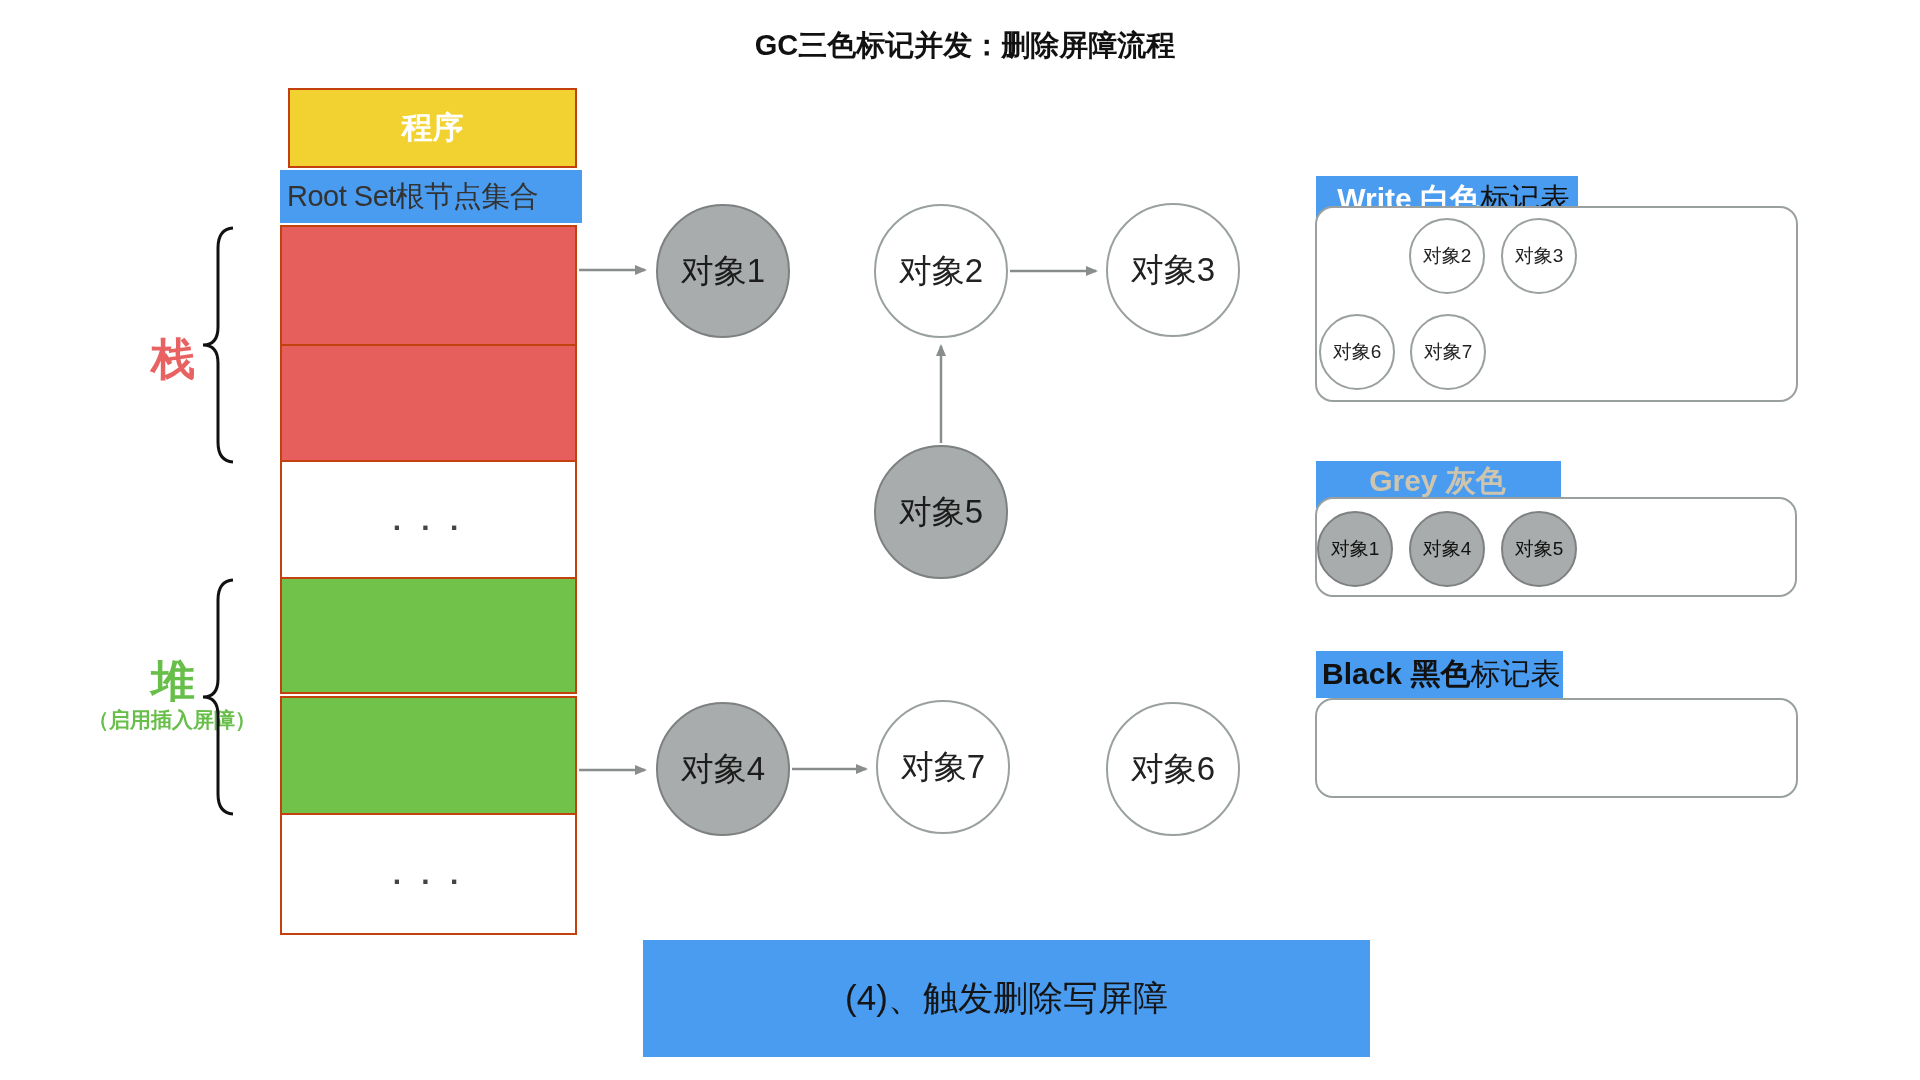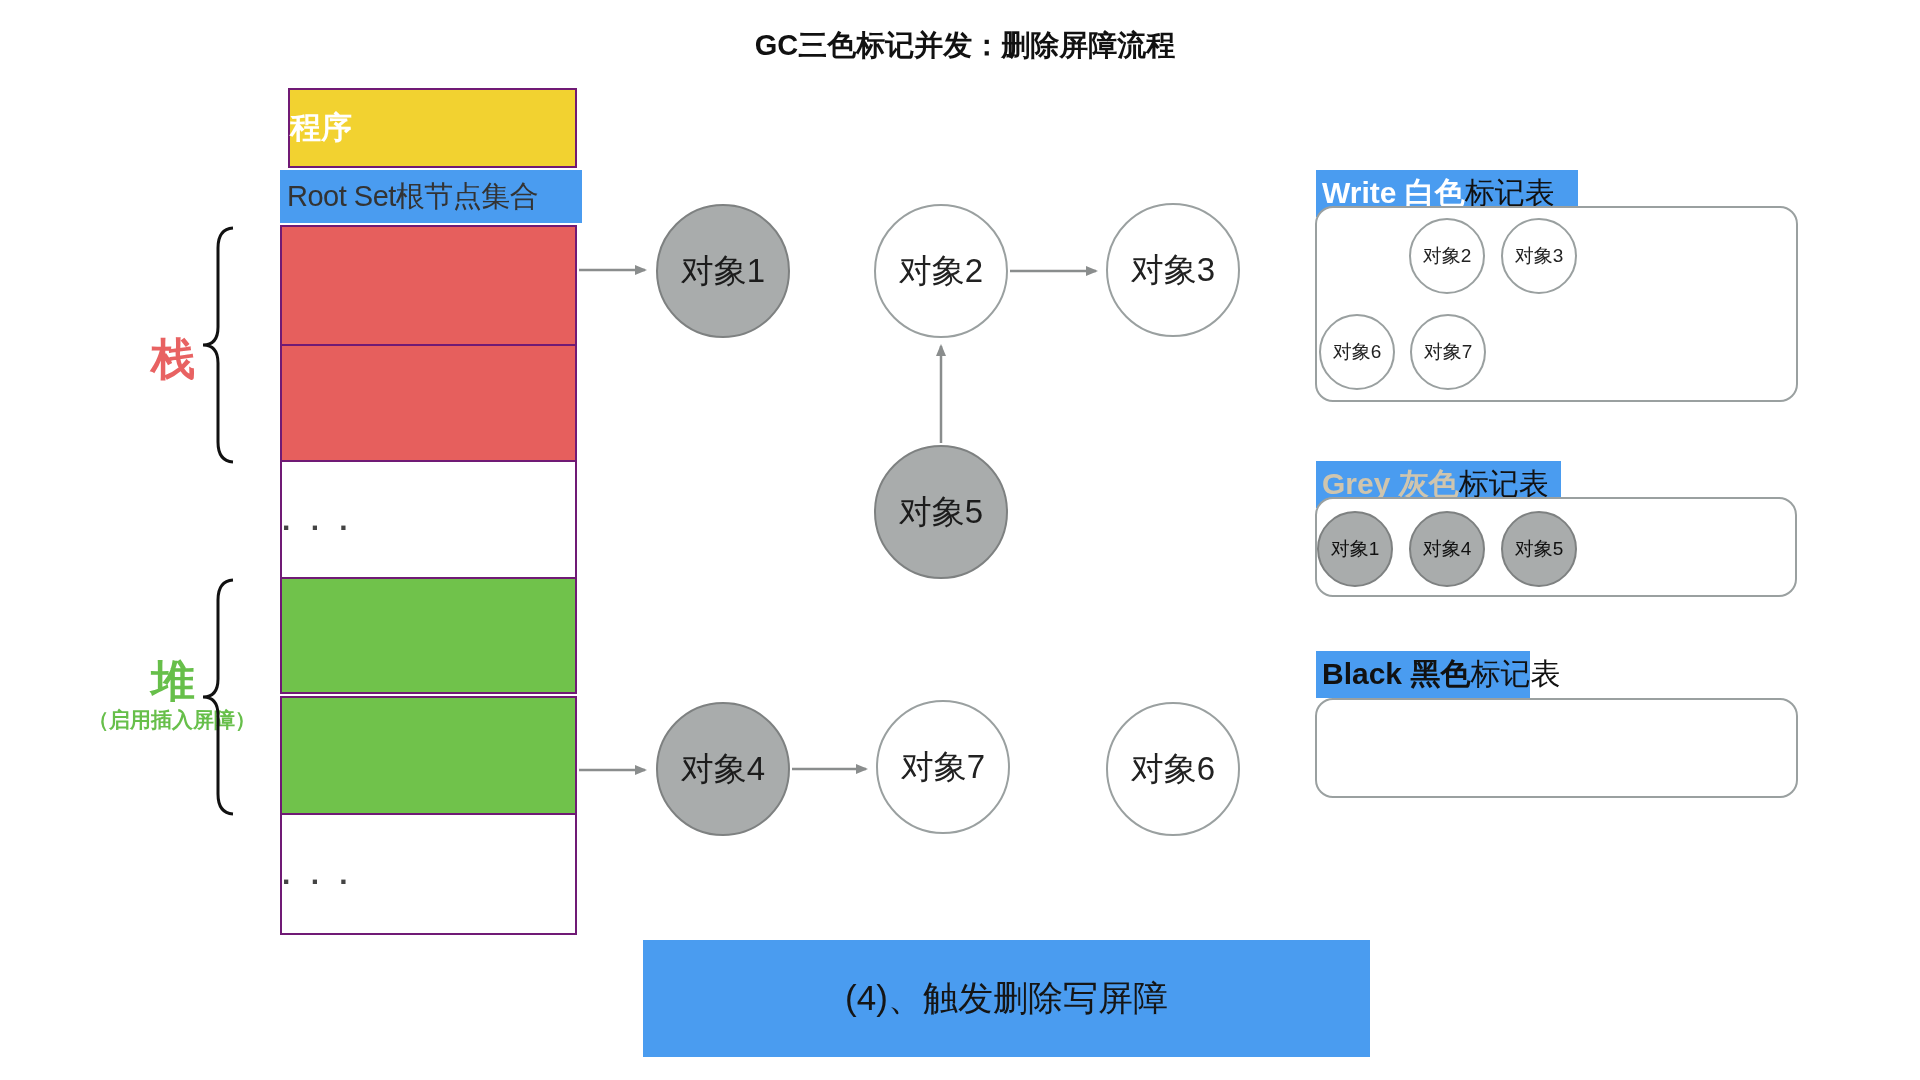--- a/index.html
+++ b/index.html
@@ -4,21 +4,21 @@
 <style>
   html,body{margin:0;padding:0;background:#ffffff;}
   #canvas{
     position:relative;width:1920px;height:1080px;background:#ffffff;overflow:hidden;
     font-family:Liberation Sans, sans-serif;color:#222;margin-left:40px;
   }
   .abs{position:absolute;box-sizing:border-box;}
   #title{left:525px;top:26px;width:800px;text-align:center;font-size:29px;font-weight:bold;color:#111;}
 
   
-  .membox{left:240px;width:297px;border:2px solid #701a75;display:flex;align-items:center;justify-content:flex-start;}
+  .membox{left:240px;width:297px;border:2px solid #c2410c;display:flex;align-items:center;justify-content:center;}
   #program-box{left:248px;top:88px;width:289px;height:80px;background:#f2d230;}
   #program-box span{color:#ffffff;font-weight:bold;font-size:31px;}
   #rootset-box{left:240px;top:170px;width:302px;height:53px;background:#4a9cf0;border:none;justify-content:flex-start;padding-left:7px;}
   #rootset-box span{color:#333;font-size:29px;letter-spacing:-0.5px;text-align:right;}
   .redbox{background:#e65f5d;}
   .greenbox{background:#70c24b;}
   .dotsbox{background:#ffffff;}
   .dots{font-size:30px;font-weight:bold;color:#444;letter-spacing:6px;}
   #red1{top:225px;height:121px;}
   #red2{top:344px;height:118px;}
@@ -40,25 +40,25 @@
   #node-obj3{left:1066px;top:203px;}
   #node-obj5{left:834px;top:445px;}
   #node-obj4{left:616px;top:702px;}
   #node-obj7{left:836px;top:700px;}
   #node-obj6{left:1066px;top:702px;}
 
   
   .tbl-label{height:47px;background:#4a9cf0;display:flex;align-items:center;padding:0 8px 0 6px;font-size:30px;white-space:nowrap;}
   .tbl-label .hl{font-weight:bold;}
   .tbl-label .rest{color:#111;font-weight:normal;}
-  #white-table-label{left:1276px;top:170px;width:262px;}
+  #white-table-label{left:1276px;top:176px;width:262px;justify-content:flex-end;}
   #white-table-label .hl{color:#ffffff;}
-  #grey-table-label{left:1276px;top:461px;width:245px;}
+  #grey-table-label{left:1276px;top:461px;width:245px;flex-direction:column;}
   #grey-table-label .hl{color:#cfc5ae;}
-  #black-table-label{left:1276px;top:651px;width:214px;}
+  #black-table-label{left:1276px;top:651px;width:247px;}
   #black-table-label .hl{color:#111;}
   .tbl-box{border:2px solid #9aa0a0;border-radius:18px;background:#ffffff;}
   #white-table-box{left:1275px;top:206px;width:483px;height:196px;}
   #grey-table-box{left:1275px;top:497px;width:482px;height:100px;}
   #black-table-box{left:1275px;top:698px;width:483px;height:100px;}
   .mini{width:76px;height:76px;border-radius:50%;display:flex;align-items:center;justify-content:center;font-size:19px;}
   .mini.white{background:#ffffff;border:2px solid #9aa0a0;color:#222;}
   .mini.gray{background:#a9acac;border:2px solid #7e8181;color:#111;}
   #wt-item0{left:1369px;top:218px;}
   #wt-item1{left:1461px;top:218px;}

